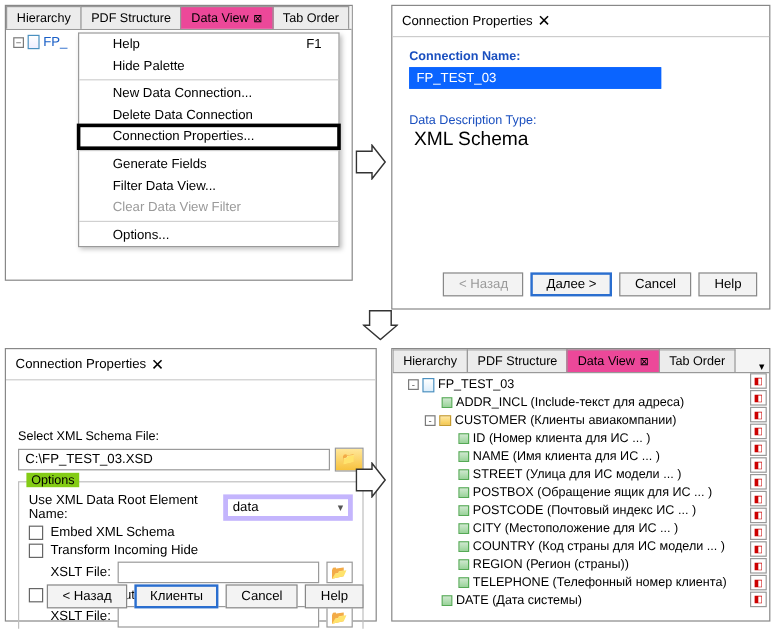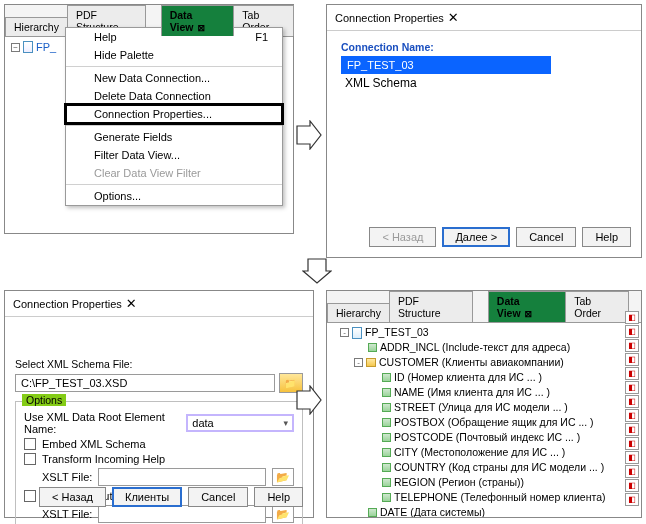--- a/index.html
+++ b/index.html
@@ -2,21 +2,21 @@
 <html><head>
 <meta charset="utf-8">
 <style>
   * { box-sizing: border-box; font-family: "Segoe UI", Tahoma, sans-serif; }
   body { margin: 0; background: #fff; width: 646px; height: 524px; position: relative; font-size: 11px; color: #000; }
   .panel { position: absolute; border: 1px solid #888; background: #fff; }
   
   #panelA { left: 4px; top: 4px; width: 290px; height: 230px; }
   .tabbar { display: flex; align-items: flex-end; border-bottom: 1px solid #999; background: #f4f4f4; }
   .tab { padding: 3px 8px; border: 1px solid #999; border-bottom: none; background: #ececec; margin-right: -1px; font-size: 10.5px; cursor: default; position: relative; }
-  .tab.active { background: #15803d; font-weight: 700; z-index: 1; margin-left: 16px; }
+  .tab.active { background: #ec4899; font-weight: 400; z-index: 1; }
   .tab .xclose { margin-left: 4px; font-size: 9px; }
   .treewrap { padding: 4px 6px; }
   .fp-node { display: flex; align-items: center; gap: 3px; }
   .minus { width: 9px; height: 9px; border: 1px solid #7a7a7a; background: #fff; font-size: 8px; line-height: 7px; text-align: center; color: #555; }
   .file-icon { width: 10px; height: 12px; background: linear-gradient(#fff,#eef); border: 1px solid #4a90c0; }
   .ctxmenu { position: absolute; left: 60px; top: 22px; width: 218px; background: #fff; border: 1px solid #9a9a9a; box-shadow: 2px 2px 4px rgba(0,0,0,.25); }
   .ctx-item { display: flex; justify-content: space-between; align-items: center; padding: 3px 14px 3px 28px; font-size: 11px; cursor: default; }
   .ctx-item.disabled { color: #9a9a9a; }
   .ctx-sep { height: 0; border-top: 1px solid #d0d0d0; margin: 2px 0; }
   .ctx-item.highlight { outline: 3px solid #000; outline-offset: -1px; }
@@ -26,34 +26,34 @@
   .arrowD  { position: absolute; left: 302px; top: 258px; width: 30px; height: 26px; }
   .arr-line { stroke: #333; stroke-width: 1.2; fill: #fff; }
   
   #panelB { left: 326px; top: 4px; width: 316px; height: 254px; }
   .winbar { display: flex; justify-content: flex-start; align-items: center; padding: 5px 8px; border-bottom: 1px solid #ccc; }
   .winclose { font-size: 13px; padding: 0 4px; }
   .content { padding: 10px 14px; }
   .field-lbl { color: #1a4fbf; font-size: 10.5px; margin-bottom: 3px; font-weight: bold; }
   .name-input { width: 210px; border: 1px solid #0a64ff; background: #0a64ff; color: #fff; padding: 2px 5px; font-size: 11px; }
   .desc-lbl { color: #1a4fbf; font-size: 10.5px; margin-top: 20px; }
-  .desc-val { font-size: 12px; padding: 2px 0 0 4px; }
+  .desc-val { font-size: 16px; padding: 2px 0 0 4px; }
   .btnrow { position: absolute; bottom: 10px; right: 10px; display: flex; gap: 6px; }
   .btn { border: 1px solid #888; background: #f3f3f3; padding: 3px 12px; font-size: 11px; cursor: default; }
   .btn.primary { border: 2px solid #2a6ecf; padding: 2px 11px; }
   .btn.disabled { color: #9a9a9a; }
   
   #panelC { left: 4px; top: 290px; width: 310px; height: 228px; }
   .xsd-row { display: flex; gap: 4px; align-items: center; margin-top: 3px; }
   .xsd-input { flex: 1; border: 1px solid #9a9a9a; padding: 2px 5px; font-size: 11px; background: #fff; }
   .browse-btn { width: 24px; height: 20px; border: 1px solid #9a9a9a; background: linear-gradient(#ffe79a,#f7c23d); display:flex; align-items:center; justify-content:center; font-size: 10px; }
   .optgroup { border: 1px solid #bfbfbf; margin-top: 8px; padding: 6px 8px 8px 8px; position: relative; }
   .optgroup .legend { position: absolute; top: -8px; left: 6px; background: #84cc16; padding: 0 4px; font-size: 10.5px; }
   .row { display: flex; align-items: center; gap: 6px; margin: 3px 0; }
-  .sel { border: 2px solid #c4b5fd; background: #fff; padding: 1px 4px; width: 120px; display:flex; justify-content:space-between; align-items:center; }
+  .sel { border: 4px solid #c4b5fd; background: #fff; padding: 1px 4px; width: 120px; display:flex; justify-content:space-between; align-items:center; }
   .chev { font-size: 9px; color: #555; }
   .chk { width: 12px; height: 12px; border: 1px solid #666; background: #fff; display:inline-block; }
   .xslt-row { display: flex; align-items: center; gap: 6px; margin: 2px 0 4px 18px; }
   .xslt-in { flex: 1; border: 1px solid #9a9a9a; height: 18px; background: #fff; }
   .folder-btn { width: 22px; height: 18px; border: 1px solid #9a9a9a; background: #fff; display:flex; align-items:center; justify-content:center; }
   
   #panelD { left: 326px; top: 290px; width: 316px; height: 228px; overflow: hidden; }
   .tree { padding: 2px 4px; font-size: 10.5px; line-height: 15px; overflow: hidden; }
   .trow { white-space: nowrap; display: flex; align-items: center; gap: 3px; }
   .ind { display: inline-block; }
@@ -123,20 +123,21 @@
 </div>
 
 <div id="panelB" class="panel">
   <div class="winbar">
     <span>Connection Properties</span>
     <span class="winclose">✕</span>
   </div>
   <div class="content">
     <div class="field-lbl">Connection Name:</div>
     <div class="name-input">FP_TEST_03</div>
+    <div class="desc-lbl">Data Description Type:</div>
     <div class="desc-val">XML Schema</div>
   </div>
   <div class="btnrow">
     <span class="btn disabled">&lt; Назад</span>
     <span class="btn primary">Далее &gt;</span>
     <span class="btn">Cancel</span>
     <span class="btn">Help</span>
   </div>
 </div>
 
@@ -167,21 +168,21 @@
             <span>data</span>
             <span class="chev">▾</span>
           </span>
       </div>
       <div class="row">
         <span class="chk"></span>
         <span>Embed XML Schema</span>
       </div>
       <div class="row">
         <span class="chk"></span>
-        <span>Transform Incoming Help</span>
+        <span>Transform Incoming Hide</span>
       </div>
       <div class="xslt-row">
         <span>XSLT File:</span>
         <span class="xslt-in"></span>
         <span class="folder-btn">
             <span>📂</span>
           </span>
       </div>
       <div class="row">
         <span class="chk"></span>

